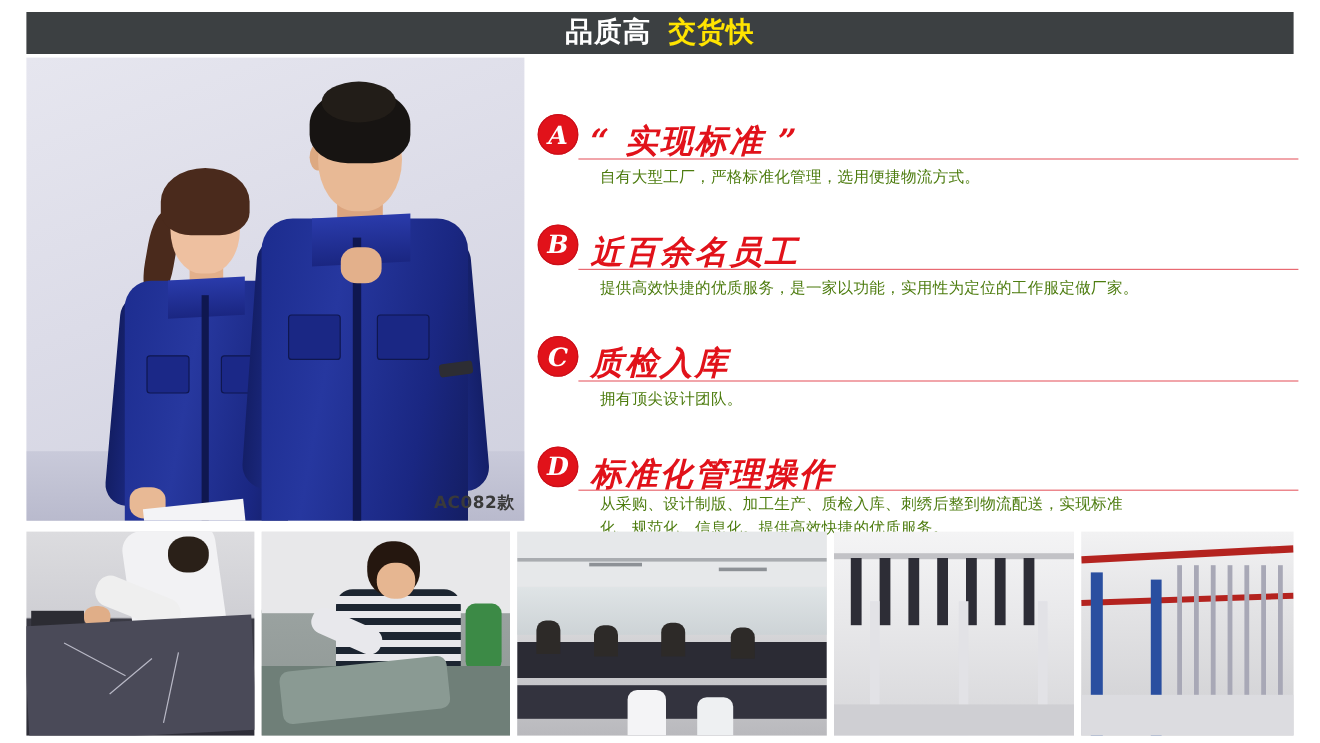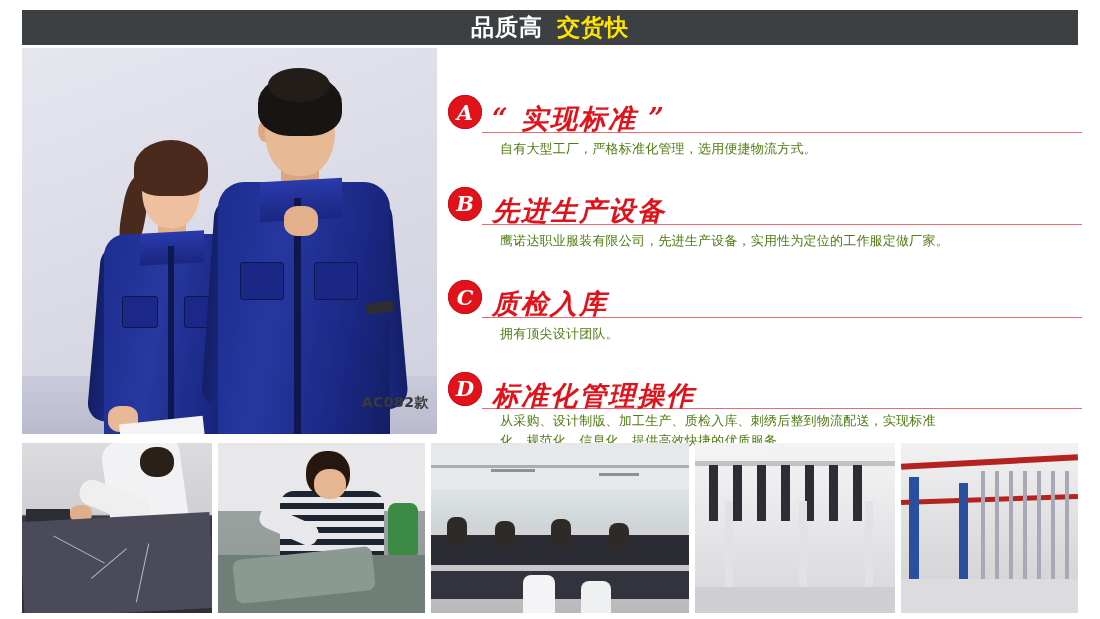--- a/index.html
+++ b/index.html
@@ -60,21 +60,21 @@
   .f-pktL{position:absolute;left:100px;top:248px;width:34px;height:30px;background:#1b2887;border:1px solid #0f1750;border-radius:3px;}
   .f-pktR{position:absolute;left:162px;top:248px;width:34px;height:30px;background:#1b2887;border:1px solid #0f1750;border-radius:3px;}
   .f-armL{position:absolute;left:72px;top:198px;width:40px;height:176px;
     background:linear-gradient(90deg,#131e64,#22329a);border-radius:18px;transform:rotate(5deg);}
   .f-armR{position:absolute;left:188px;top:198px;width:40px;height:176px;
     background:linear-gradient(90deg,#22329a,#131e64);border-radius:18px;transform:rotate(-4deg);}
   .f-hand{position:absolute;left:86px;top:358px;width:30px;height:26px;border-radius:40%;background:#e8b995;}
   .hero-paper{position:absolute;left:98px;top:372px;width:84px;height:22px;background:#f3f3f6;transform:rotate(-6deg);}
 
   .hero-code{
-    position:absolute;right:8px;bottom:22px;
+    position:absolute;right:8px;bottom:6px;
     font-size:14px;color:#3a3a3a;font-weight:bold;letter-spacing:.5px;
   }
 
   
   .features{position:absolute;left:448px;top:0;width:634px;height:386px;}
   .feature{position:relative;margin-bottom:4px;}
   .feat-headrow{display:flex;align-items:flex-end;position:relative;height:42px;}
   .badge{
     width:34px;height:34px;border-radius:50%;background:#e1121a;
     color:#fff;display:flex;align-items:center;justify-content:center;
@@ -226,25 +226,25 @@
         </div>
         <div class="rule"></div>
         <div class="feat-body">
           <div>自有大型工厂，严格标准化管理，选用便捷物流方式。</div>
         </div>
       </div>
 
       <div class="feature f-b">
         <div class="feat-headrow">
           <div class="badge">B</div>
-          <div class="feat-title">先进生产设备</div>
+          <div class="feat-title">近百余名员工</div>
         </div>
         <div class="rule"></div>
         <div class="feat-body">
-          <div>鹰诺达职业服装有限公司，先进生产设备，实用性为定位的工作服定做厂家。</div>
+          <div>提供高效快捷的优质服务，是一家以功能，实用性为定位的工作服定做厂家。</div>
         </div>
       </div>
 
       <div class="feature f-c">
         <div class="feat-headrow">
           <div class="badge">C</div>
           <div class="feat-title">质检入库</div>
         </div>
         <div class="rule"></div>
         <div class="feat-body">

